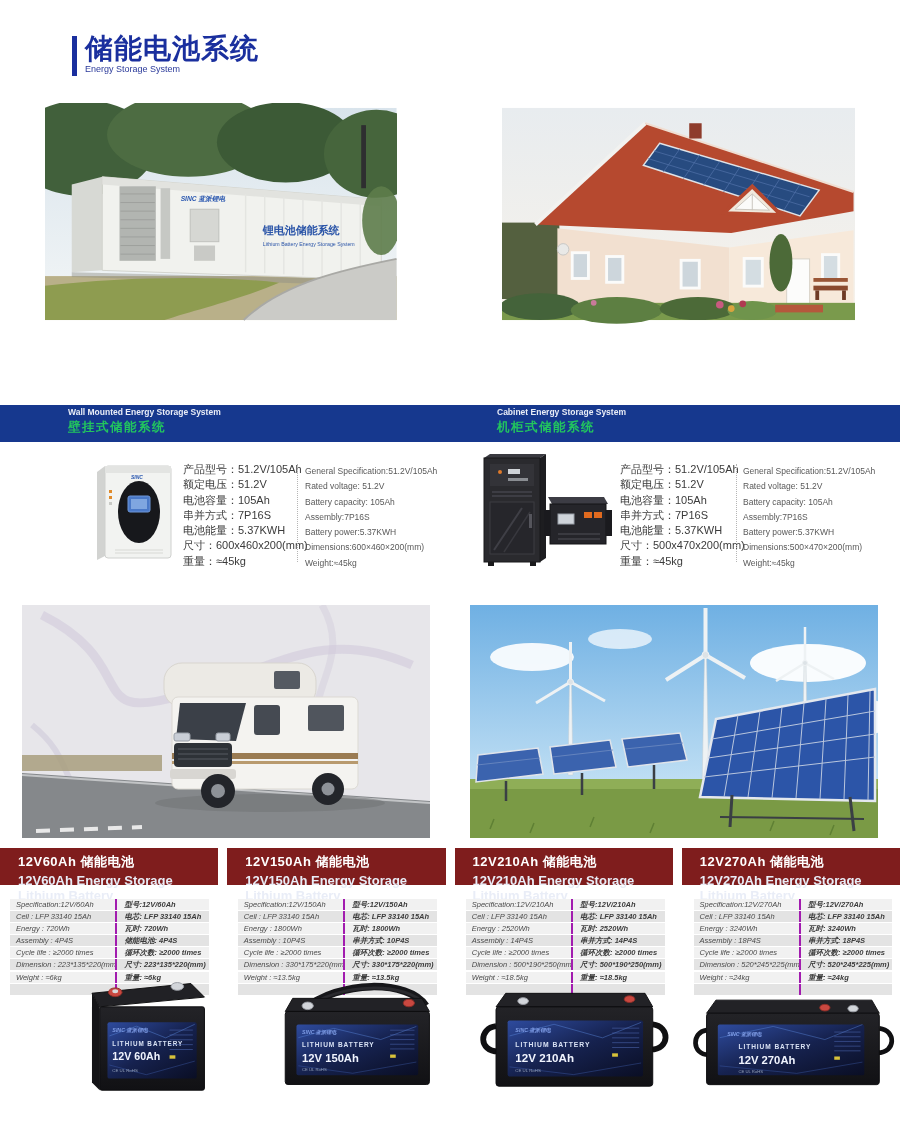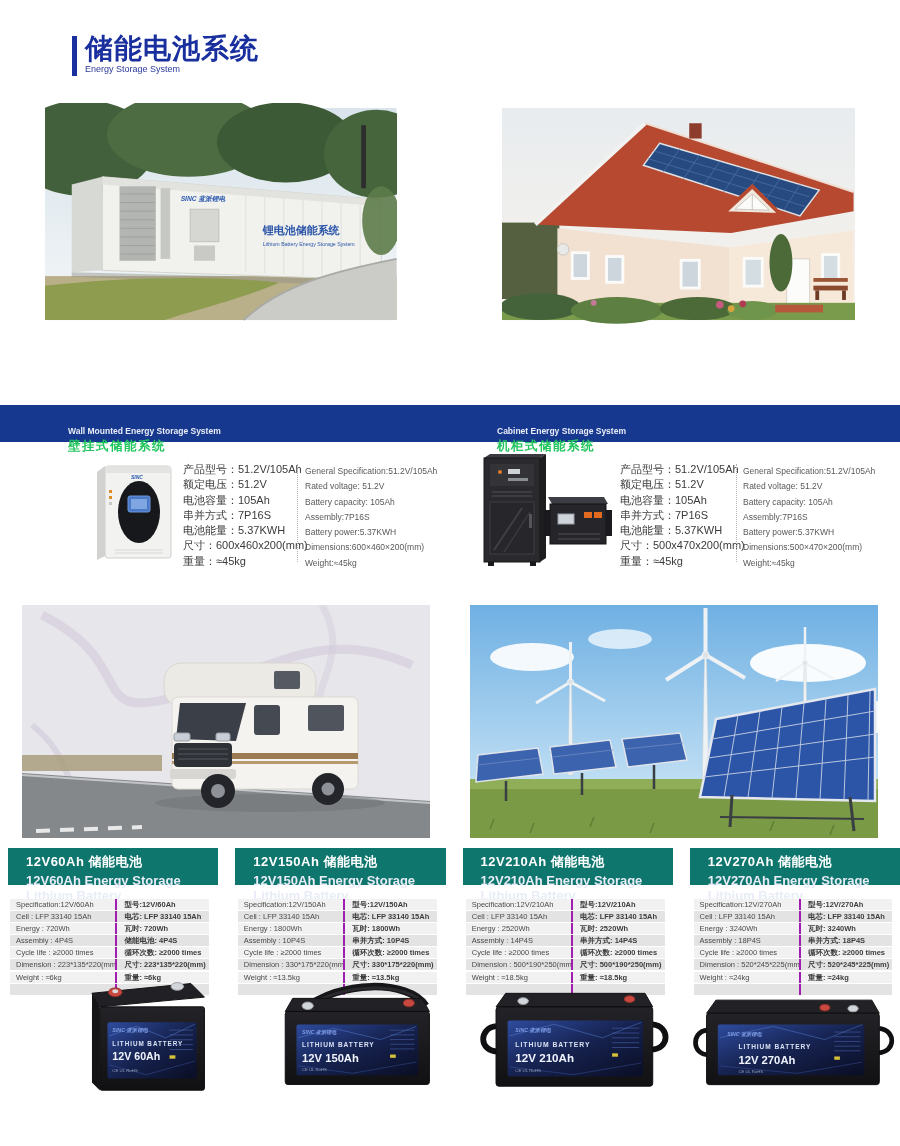--- a/index.html
+++ b/index.html
@@ -19,46 +19,46 @@
   .photos1 { position:absolute; top:103px; left:45px; width:810px; display:flex;gap:40px; }
   .photo1a { width:368px; height:222px; }
   .photo1b { width:370px; height:222px; margin-left:65px; }
   .photos2 { position:absolute; top:605px; left:22px; width:856px; display:flex; }
   .photo2a { width:408px; height:233px; }
   .photo2b { width:408px; height:233px; margin-left:40px; }
   .photos1 svg, .photos2 svg { display:block; }
 
   
   .main-banner { position:absolute; top:405px; left:0; width:900px; height:37px; background:#16388e; }
-  .mb-block { position:absolute; top:21px; }
+  .mb-block { position:absolute; top:2px; }
   .mb-left { left:68px; } .mb-right { left:497px; }
   .mb-en { font-size:8.5px; font-weight:bold; color:#e9edf7; }
   .mb-cn { font-size:12.5px; font-weight:bold; color:#22c55e; letter-spacing:1.5px; margin-top:2px; }
 
   
   .sys-img1 { position:absolute; top:458px; left:85px; }
   .sys-img2 { position:absolute; top:452px; left:472px; }
   .sys-cn { position:absolute; top:462px; }
   .sys-en { position:absolute; top:464px; }
   .sys1-cn { left:183px; } .sys1-en { left:305px; }
   .sys2-cn { left:620px; } .sys2-en { left:743px; }
   .sys-cn div { font-size:11px; font-weight:normal; color:#3a3a3a; line-height:15.3px; white-space:nowrap; }
   .sys-en div { font-size:8.5px; color:#595959; line-height:15.3px; white-space:nowrap; }
   .dotted-div { position:absolute; top:464px; height:98px; border-left:1px dotted #b5b5b5; }
   .div1 { left:297px; } .div2 { left:736px; }
 
   
   .four-col { position:absolute; left:0; width:900px; display:flex; gap:9px; }
   .bat-banners { top:848px; }
-  .bat-banner { flex:1; height:37px; background:#0f766e; padding:5px 0 0 18px;margin-left:8px; }
+  .bat-banner { flex:1; height:37px; background:#7f1d1d; padding:5px 0 0 18px; }
   .bb-cn { font-size:13px; font-weight:bold; color:#ffffff; letter-spacing:0.5px; }
   .bb-en { font-size:13px; font-weight:bold; color:#e9edf7; margin-top:2px; }
 
   .spec-tables { top:899px; }
-  .spec-table { flex:1; padding:0 10px; }
+  .spec-table { flex:1; padding:0 10px;font-style:italic; }
   .trow { display:flex; height:11px; margin-bottom:1.1px; }
   .trow:nth-child(odd) { background:#f1f1f1; }
   .trow:nth-child(even) { background:#e3e3e3; }
   .tcell { font-size:7.5px; line-height:11px; color:#4a4a4a; white-space:nowrap; overflow:hidden; }
   .tcell.en { width:53%; padding-left:6px; }
   .tcell.cn { width:47%; padding-left:7px; border-left:2px solid #a21caf; font-weight:bold; color:#3c3c3c; }
 
   .bat-photos { top:966px; height:136px;padding-left:35px; }
   .bat-col { flex:1; display:flex; justify-content:center; align-items:flex-start; }
 </style>

